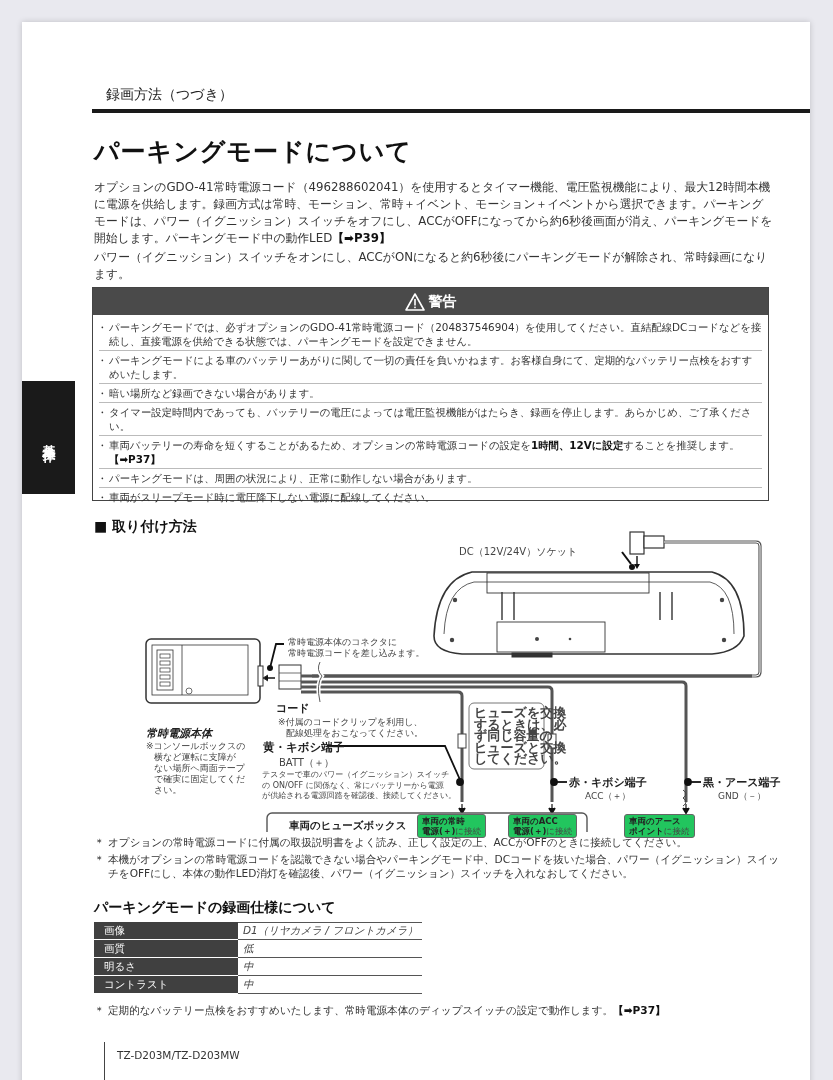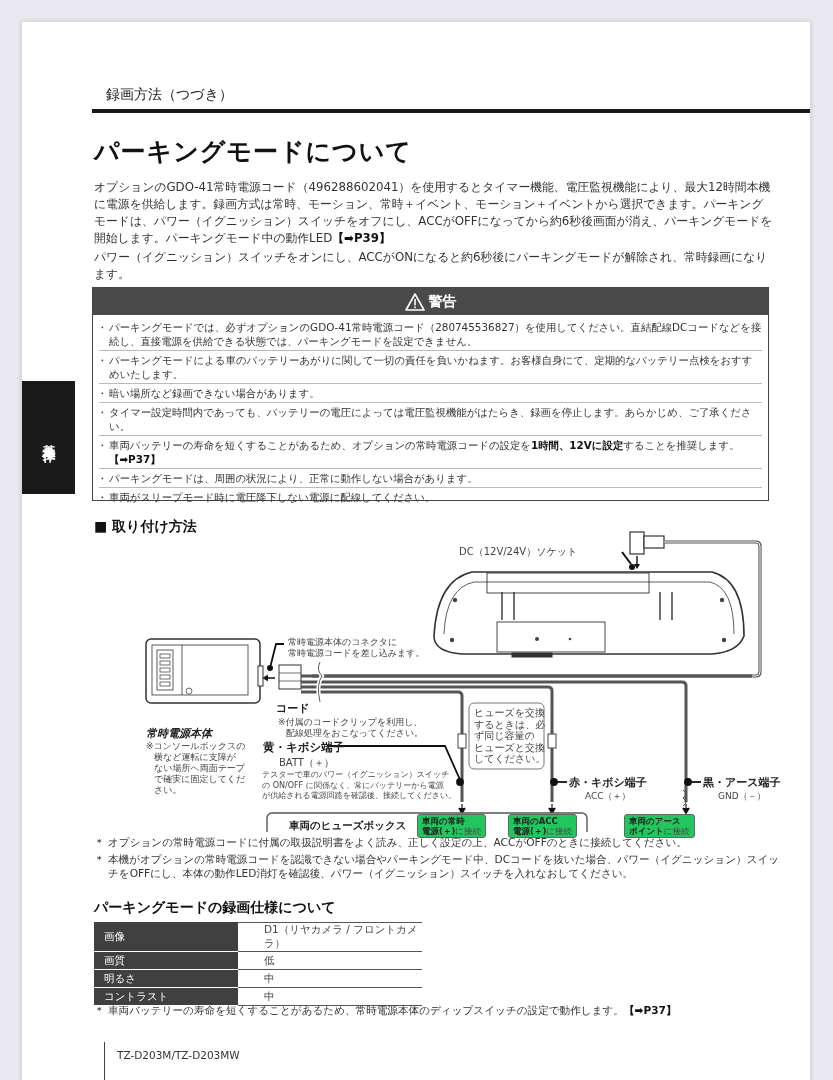--- a/index.html
+++ b/index.html
@@ -26,21 +26,21 @@
   .lbl { position: absolute; font-size: 9px; color: #444; line-height: 11px; white-space: nowrap; }
   .lbl-b { position: absolute; font-size: 11.5px; font-weight: bold; color: #222; white-space: nowrap; }
   .boxlbl { position: absolute; border: 1.2px solid #666; border-radius: 3px; background: #22c55e; font-size: 8.5px; line-height: 10px; padding: 1px 4px; color: #444; }
   .boxlbl b { color: #222; }
   .notes { left: 72px; top: 813px; width: 690px; font-size: 10.6px; line-height: 14px; color: #333; }
   .notes p { padding-left: 14px; text-indent: -14px; margin-bottom: 3px; }
   .spec-title { left: 72px; top: 877px; font-size: 14px; font-weight: bold; color: #111; }
   .spec { left: 72px; top: 900px; width: 328px; border-collapse: separate; border-spacing: 0; }
   .spec td { height: 18px; font-size: 10.5px; border-bottom: 1.5px solid #555; }
   .spec td.k { background: #404040; color: #fff; width: 144px; padding-left: 10px; border-bottom: 1.5px solid #fff; }
-  .spec td.v { padding-left: 26px; color: #444; border-top: none; }
+  .spec td.v { padding-left: 5px; color: #444; border-top: none; font-style: italic; }
   .spec tr:first-child td.v { border-top: 1.5px solid #555; }
   .footnote { left: 72px; top: 982px; font-size: 10.6px; color: #333; }
   .footnote b { color: #111; }
   .pgnum { left: 31px; top: 1076px; font-size: 20px; font-weight: bold; color: #111; }
   .pgsep { left: 82px; top: 1020px; width: 1px; height: 40px; background: #444; }
   .model { left: 95px; top: 1027px; font-size: 10.5px; color: #333; }
 </style>
 </head>
 <body>
 
@@ -61,21 +61,21 @@
   <div class="abs warn">
     <div class="warn-head">
       <svg width="20" height="18" viewBox="0 0 20 18">
           <path d="M10 1 L19 17 L1 17 Z" fill="none" stroke="#fff" stroke-width="1.6" stroke-linejoin="round"></path>
           <rect x="9.2" y="6" width="1.6" height="6.5" fill="#fff"></rect>
           <rect x="9.2" y="13.6" width="1.6" height="1.6" fill="#fff"></rect>
         </svg>
       <span>警告</span>
     </div>
     <ul class="warn-list">
-      <li>パーキングモードでは、必ずオプションのGDO-41常時電源コード（280745536827）を使用してください。直結配線DCコードなどを接続し、直接電源を供給できる状態では、パーキングモードを設定できません。</li>
+      <li>パーキングモードでは、必ずオプションのGDO-41常時電源コード（204837546904）を使用してください。直結配線DCコードなどを接続し、直接電源を供給できる状態では、パーキングモードを設定できません。</li>
       <li>パーキングモードによる車のバッテリーあがりに関して一切の責任を負いかねます。お客様自身にて、定期的なバッテリー点検をおすすめいたします。</li>
       <li>暗い場所など録画できない場合があります。</li>
       <li>タイマー設定時間内であっても、バッテリーの電圧によっては電圧監視機能がはたらき、録画を停止します。あらかじめ、ご了承ください。</li>
       <li><span>車両バッテリーの寿命を短くすることがあるため、オプションの常時電源コードの設定を</span><b>1時間、12Vに設定</b><span>することを推奨します。</span><b>【➡P37】</b></li>
       <li>パーキングモードは、周囲の状況により、正常に動作しない場合があります。</li>
       <li>車両がスリープモード時に電圧降下しない電源に配線してください。</li>
     </ul>
   </div>
 
   <div class="abs install-title">■ 取り付け方法</div>
@@ -192,21 +192,21 @@
       <div style="padding-left:8px">で確実に固定してくだ</div>
       <div style="padding-left:8px">さい。</div>
     </div>
     <div class="lbl-b" style="left:151px;top:228px;">黄・キボシ端子</div>
     <div class="lbl" style="left:167px;top:245px;font-size:10px;">BATT（＋）</div>
     <div class="lbl" style="left:150px;top:258px;font-size:8px;line-height:10.5px;">
       <div>テスターで車のパワー（イグニッション）スイッチ</div>
       <div>の ON/OFF に関係なく、常にバッテリーから電源</div>
       <div>が供給される電源回路を確認後、接続してください。</div>
     </div>
-    <div class="lbl" style="left:362px;top:195px;font-size:10px;line-height:11.5px;">
+    <div class="lbl" style="left:362px;top:195px;font-size:13px;line-height:11.5px;font-weight:bold;">
       <div>ヒューズを交換</div>
       <div>するときは、必</div>
       <div>ず同じ容量の</div>
       <div>ヒューズと交換</div>
       <div>してください。</div>
     </div>
     <div class="lbl-b" style="left:457px;top:263px;font-size:11px;">赤・キボシ端子</div>
     <div class="lbl" style="left:473px;top:279px;">ACC（＋）</div>
     <div class="lbl-b" style="left:591px;top:263px;font-size:11px;">黒・アース端子</div>
     <div class="lbl" style="left:606px;top:279px;">GND（－）</div>
@@ -246,18 +246,18 @@
           <td class="k">明るさ</td>
           <td class="v">中</td>
         </tr>
     <tr>
           <td class="k">コントラスト</td>
           <td class="v">中</td>
         </tr>
   </tbody>
     </table>
 
-  <div class="abs footnote"><span>＊ 車両バッテリーの寿命を短くすることがあるため、常時電源本体のディップスイッチの設定で動作します。</span><b>【➡P37】</b></div>
+  <div class="abs footnote"><span>＊ 定期的なバッテリー点検をおすすめいたします、常時電源本体のディップスイッチの設定で動作します。</span><b>【➡P37】</b></div>
 
   <div class="abs pgnum">36</div>
   <div class="abs pgsep"></div>
   <div class="abs model">TZ-D203M/TZ-D203MW</div>
 </div>
 
 </body></html>

